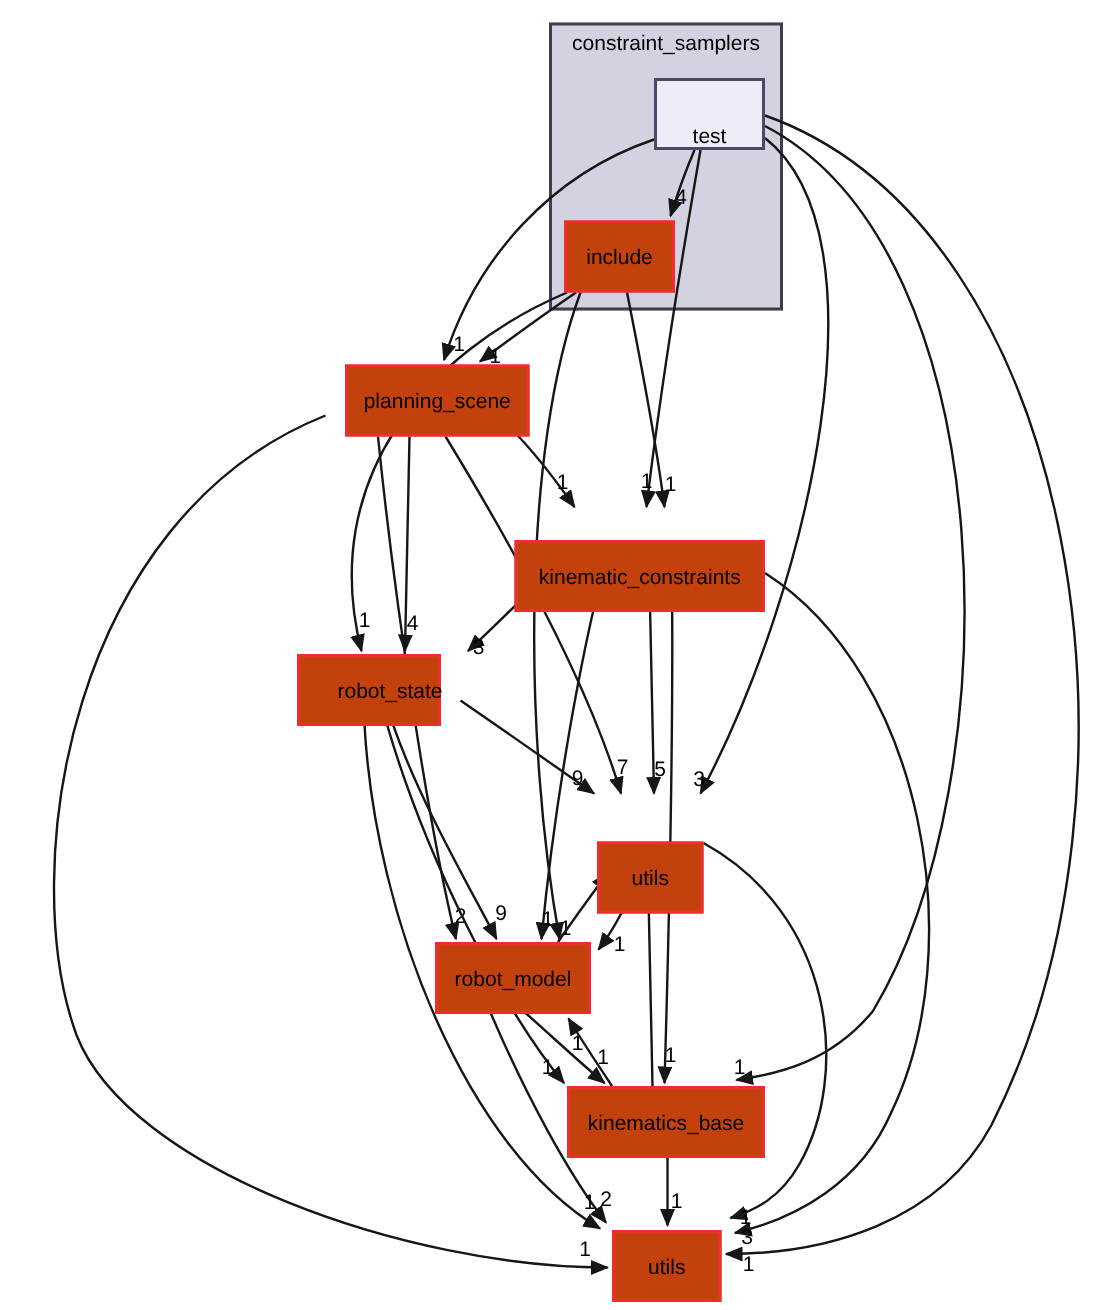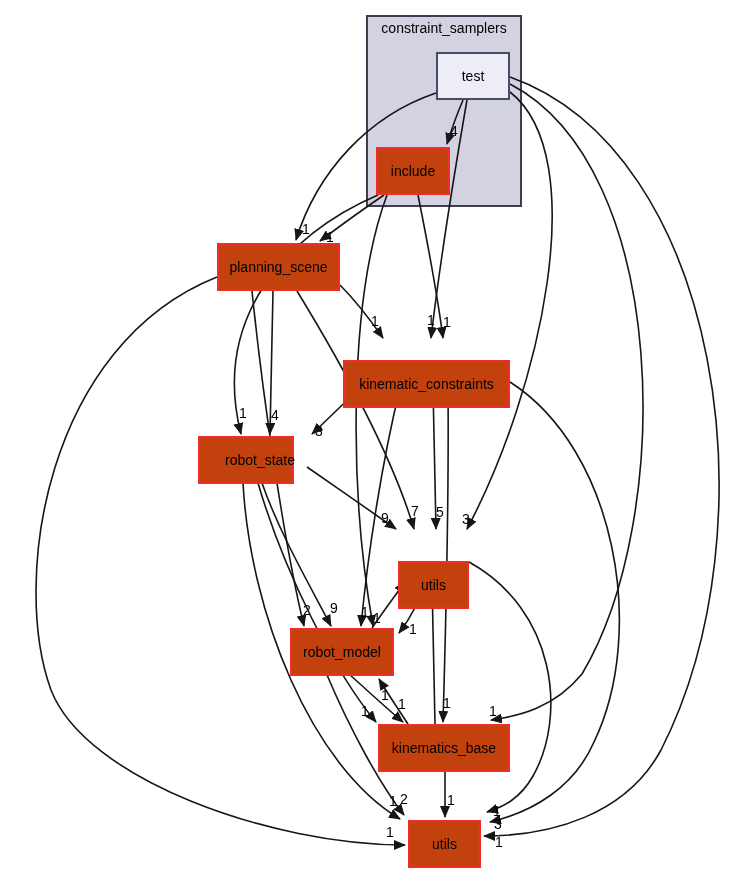--- a/index.html
+++ b/index.html
@@ -102,27 +102,27 @@
         <path class="edge" d="M494,77 C705,152 758,528 645,750 C610,815 535,836 468,836" marker-end="url(#arrowhead)"></path>
         <text class="edge-label" x="483" y="847" text-anchor="middle">1</text>
         <path class="edge" d="M494,382 C600,450 631,632 578,742 C558,788 516,812 474,822" marker-end="url(#arrowhead)"></path>
         <text class="edge-label" x="482" y="829" text-anchor="middle">3</text>
         <path class="edge" d="M453,562 C540,610 551,716 517,776 C504,799 487,807 471,812" marker-end="url(#arrowhead)"></path>
         <text class="edge-label" x="481" y="816" text-anchor="middle">1</text>
       </g>
   </svg>
 
   <div>
-      <div class="node focus" style="left: 420px; top: 52px; width: 74px; height: 48px;">
+      <div class="node focus" style="left: 420px; top: 52px; width: 74px; height: 48px; align-items: flex-end;">
         <span>test</span>
       </div>
       <div class="node" style="left: 360px; top: 147px; width: 74px; height: 48px;">
         <span>include</span>
       </div>
-      <div class="node" style="left: 201px; top: 243px; width: 123px; height: 48px;">
+      <div class="node" style="left: 214px; top: 243px; width: 123px; height: 48px;">
         <span>planning_scene</span>
       </div>
       <div class="node" style="left: 327px; top: 360px; width: 167px; height: 48px;">
         <span>kinematic_constraints</span>
       </div>
       <div class="node" style="left: 182px; top: 436px; width: 96px; height: 48px; padding-left: 28px;">
         <span>robot_state</span>
       </div>
       <div class="node" style="left: 382px; top: 561px; width: 71px; height: 48px; text-align: center;">
         <span>utils</span>

